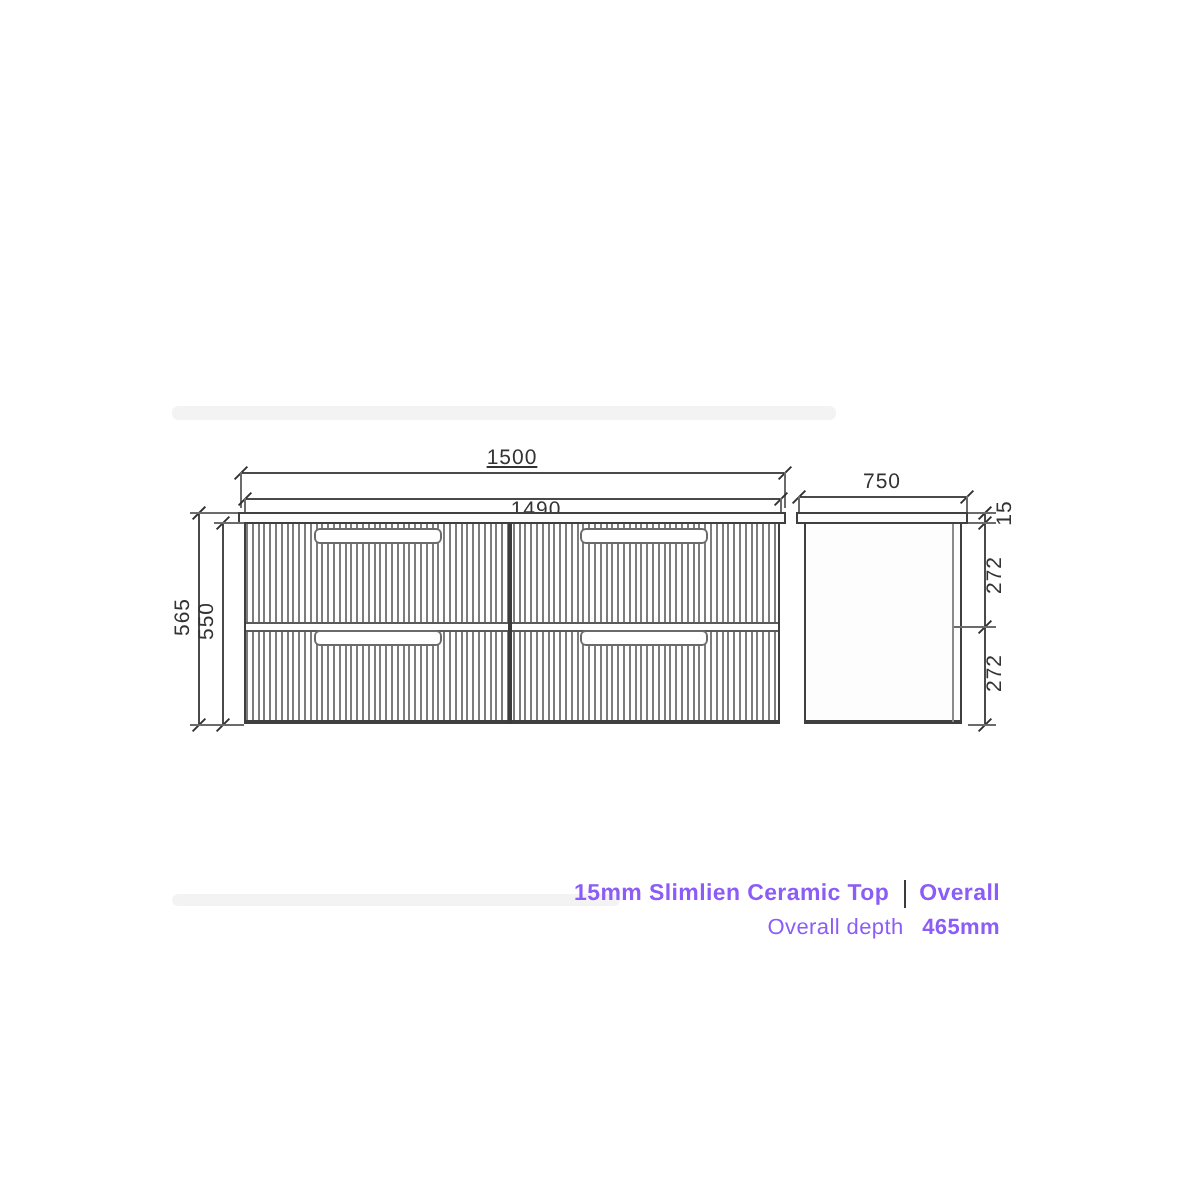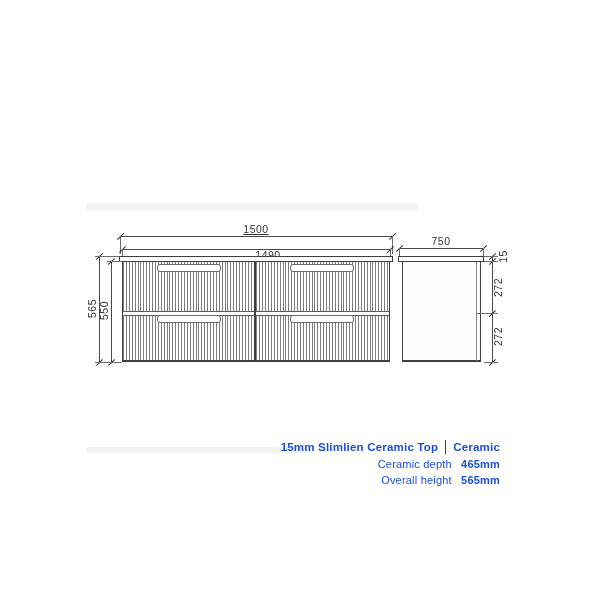--- a/index.html
+++ b/index.html
@@ -18,21 +18,21 @@
   
   .ctop{position:absolute;background:#fcfcfc;border:1px solid #3f3f3f;box-sizing:border-box;}
   .cabinet{position:absolute;border:1px solid #3f3f3f;border-bottom-width:2px;box-sizing:border-box;
            background:repeating-linear-gradient(to right,#7d7d7d 0px,#7d7d7d 1px,#ffffff 1px,#ffffff 2.9px);}
   .sidebox{position:absolute;border:1px solid #3f3f3f;border-bottom-width:2px;box-sizing:border-box;background:#fdfdfd;}
   .divband{position:absolute;background:#ffffff;border-top:1px solid #5a5a5a;border-bottom:1px solid #5a5a5a;box-sizing:border-box;}
   .centerline{position:absolute;background:#3c3c3c;}
   .handle{position:absolute;background:#ffffff;border:1px solid #6a6a6a;border-radius:3px;box-sizing:border-box;}
   .drawerline{position:absolute;background:#8a8a8a;}
   
-  .spec{position:absolute;right:100px;top:440px;text-align:right;color:#1d4ed8;}
+  .spec{position:absolute;right:100px;top:440px;text-align:right;color:#8b5cf6;}
   .spec .title{font-size:11.5px;font-weight:bold;letter-spacing:0.2px;display:flex;align-items:center;justify-content:flex-end;gap:7px;}
   .spec .sep{display:inline-block;width:1px;height:14px;background:#3c3c3c;}
   .spec .row{margin-top:4px;font-size:11px;letter-spacing:0.2px;}
   .spec .row .val{margin-left:6px;font-weight:bold;}
 </style>
 </head>
 <body>
 
 <div class="canvas">
 
@@ -109,25 +109,21 @@
 
     <div class="dimlabel rot" style="left:483px;top:251px;width:40px;">15</div>
     <div class="dimlabel rot" style="left:478px;top:282px;width:40px;">272</div>
     <div class="dimlabel rot" style="left:478px;top:331px;width:40px;">272</div>
   </div>
 
   <div class="spec">
     <div class="title">
       <span>15mm Slimlien Ceramic Top</span>
       <span class="sep"></span>
-      <span>Ceramic</span>
+      <span>Overall</span>
     </div>
     <div class="row">
-      <span>Ceramic depth</span>
+      <span>Overall depth</span>
       <span class="val">465mm</span>
-    </div>
-    <div class="row">
-      <span>Overall height</span>
-      <span class="val">565mm</span>
     </div>
   </div>
 
 </div>
 
 </body></html>

